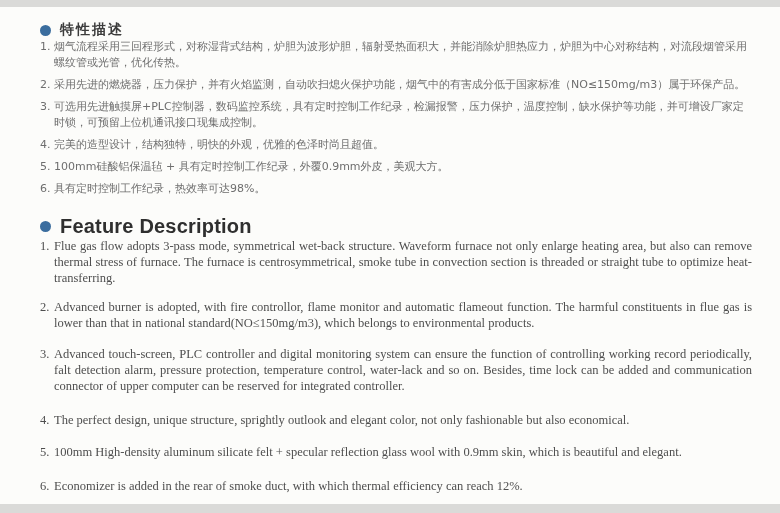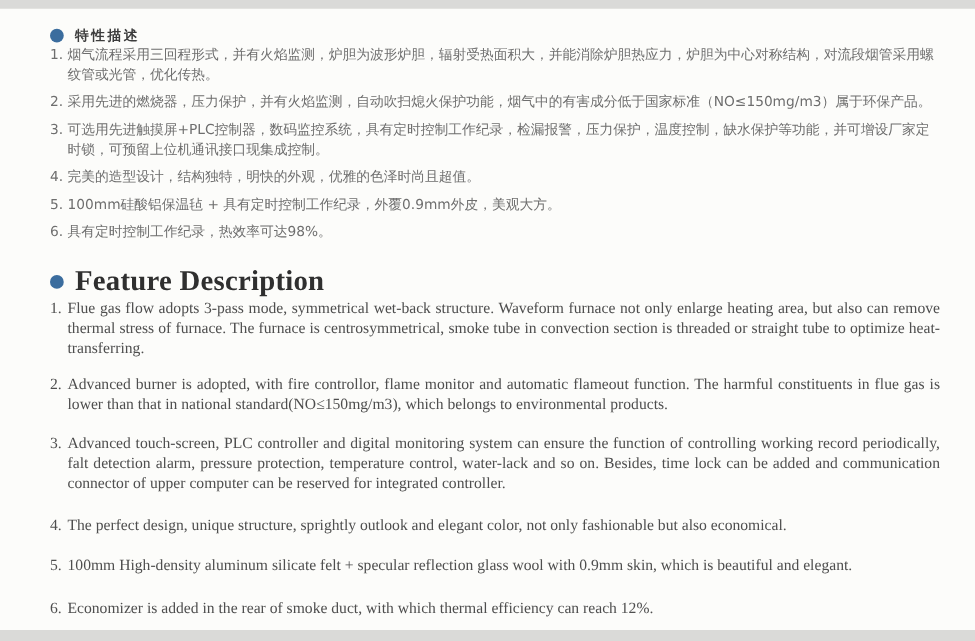--- a/index.html
+++ b/index.html
@@ -43,27 +43,27 @@
     border-radius: 50%;
     background: var(--bullet, #3b6d9e);
     flex: none;
   }
   .heading h2 {
     margin: 0;
     font-weight: bold;
   }
   .cn-title {
     font-family: "DejaVu Sans", sans-serif;
-    font-size: 11px;
+    font-size: 14px;
     color: #3c3c3c;
     letter-spacing: 2px;
   }
   .en-title {
-    font-family: Liberation Serif, serif;
-    font-size: 23px;
+    font-family: Liberation Sans, sans-serif;
+    font-size: 20px;
     font-weight: 500;
     color: #2f2f2f;
     letter-spacing: 0.2px;
   }
 
   ul.list {
     list-style: none;
     margin: 0;
     padding: 0;
   }
@@ -113,21 +113,21 @@
   <div class="content">
 
     <section class="cn-section">
       <div class="heading">
         <span class="dot"></span>
         <h2 class="cn-title">特性描述</h2>
       </div>
       <ul class="list cn-list">
         <li class="item item-1">
           <span class="num">1.</span>
-          <div class="txt">烟气流程采用三回程形式，并有火焰监测，炉胆为波形炉胆，辐射受热面积大，并能消除炉胆热应力，炉胆为中心对称结构，对流段烟管采用螺纹管或光管，优化传热。</div>
+          <div class="txt">烟气流程采用三回程形式，对称湿背式结构，炉胆为波形炉胆，辐射受热面积大，并能消除炉胆热应力，炉胆为中心对称结构，对流段烟管采用螺纹管或光管，优化传热。</div>
         </li>
         <li class="item item-2">
           <span class="num">2.</span>
           <div class="txt">采用先进的燃烧器，压力保护，并有火焰监测，自动吹扫熄火保护功能，烟气中的有害成分低于国家标准（NO≤150mg/m3）属于环保产品。</div>
         </li>
         <li class="item item-3">
           <span class="num">3.</span>
           <div class="txt">可选用先进触摸屏+PLC控制器，数码监控系统，具有定时控制工作纪录，检漏报警，压力保护，温度控制，缺水保护等功能，并可增设厂家定时锁，可预留上位机通讯接口现集成控制。</div>
         </li>
         <li class="item item-4">

